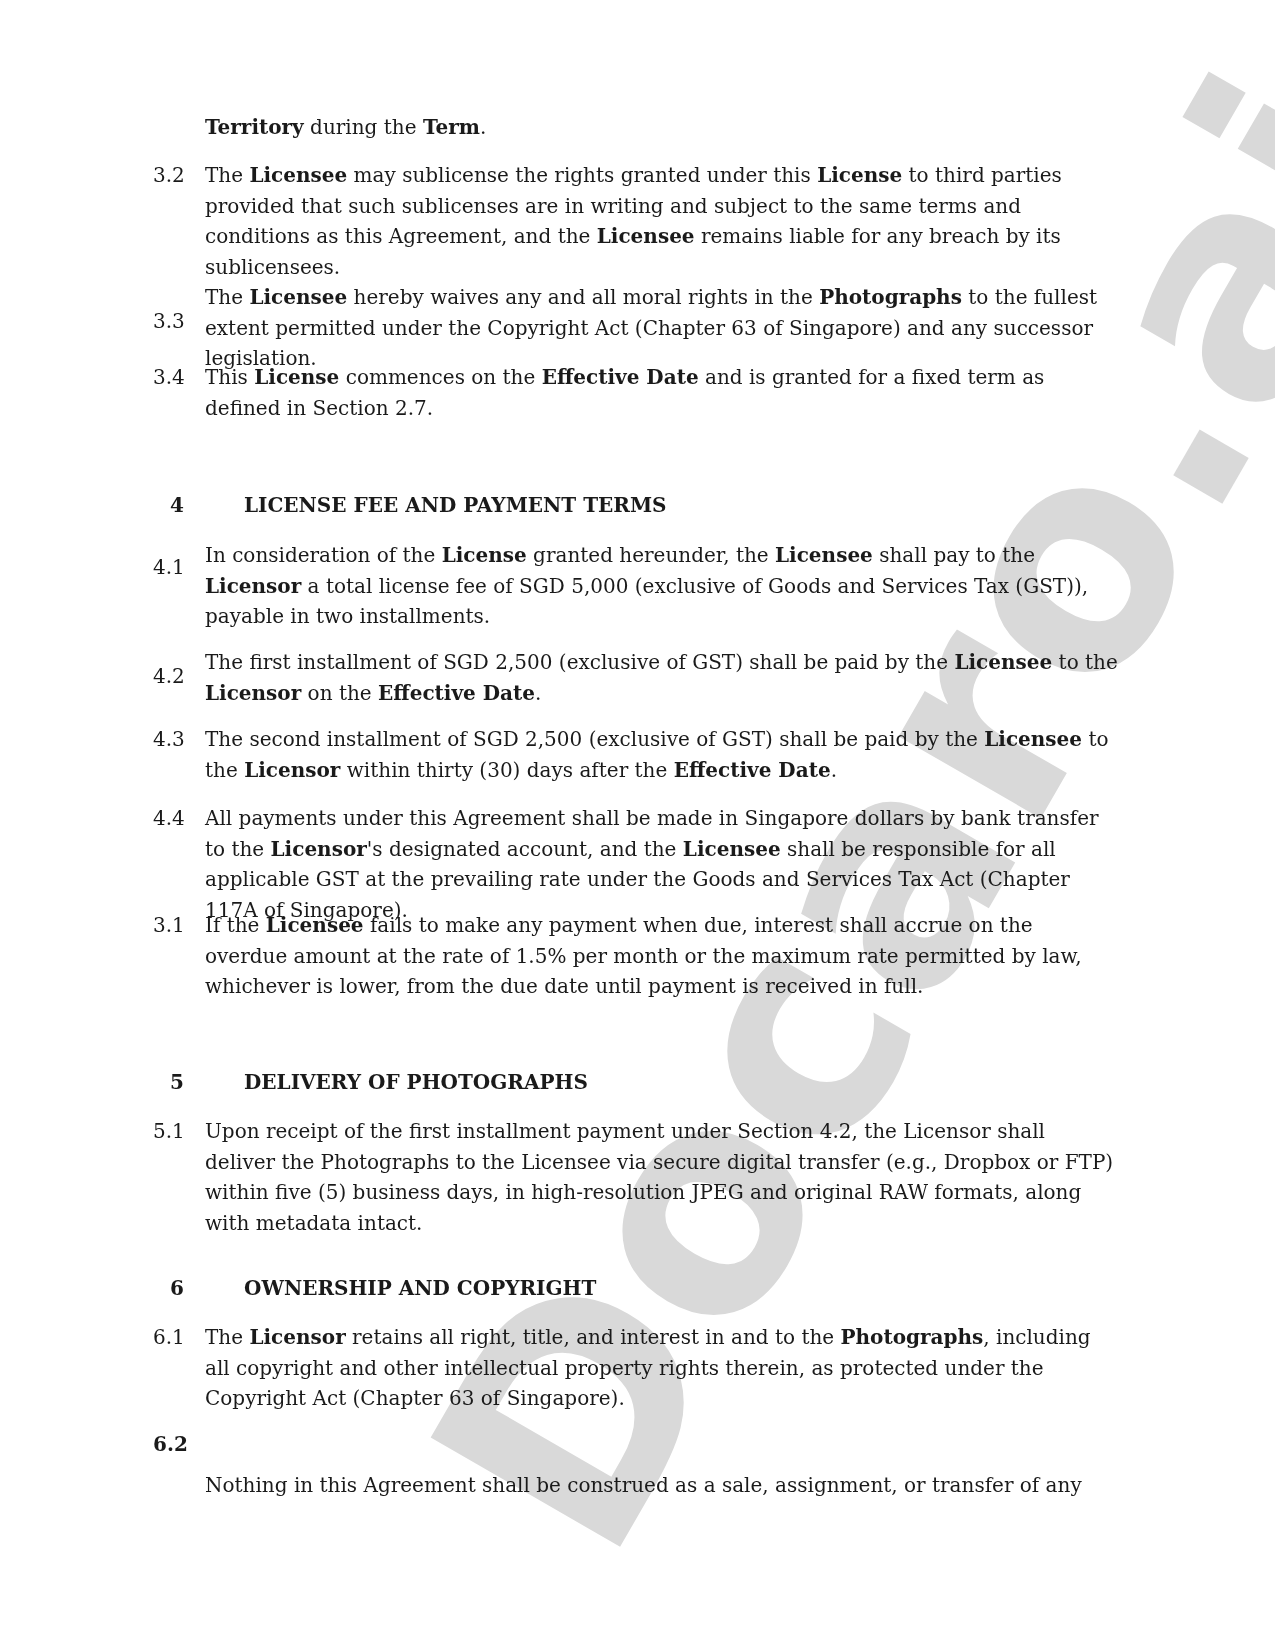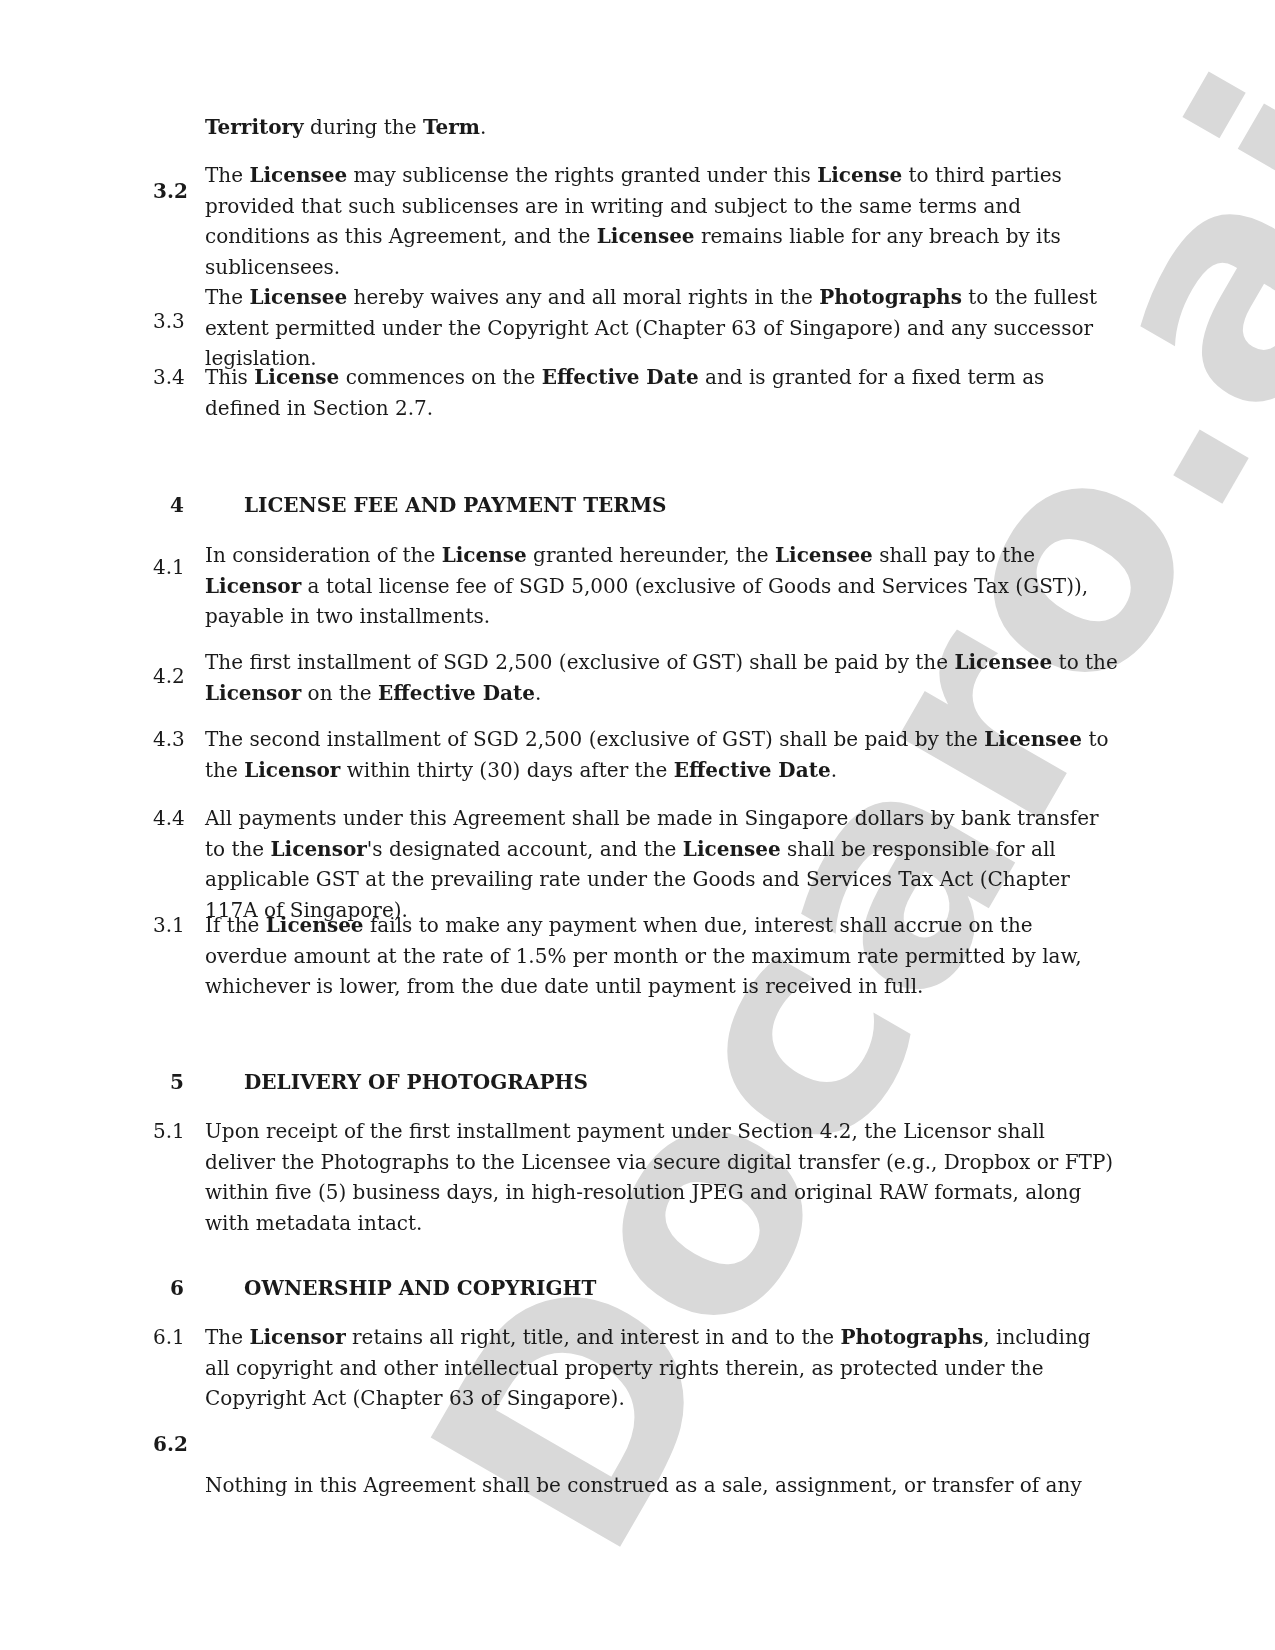--- a/index.html
+++ b/index.html
@@ -16,21 +16,21 @@
   .heading { position:absolute; left:205px; font-weight:bold;margin-left:39px; }
   b { font-weight:bold;margin-top:46px; }
 </style>
 </head>
 <body>
 
 <div class="page">
   <div class="watermark">Docaro.ai</div>
   <div class="content" id="content">
     <div class="para" style="top:112px" id="cont"><b>Territory</b><span> during the </span><b>Term</b><span>.</span></div>
-  <div class="num" style="top: 176px; font-weight: bold;">3.2</div>
+  <div class="num" style="top: 160px;">3.2</div>
       <div class="para" style="top: 160px;"><span>The </span><b>Licensee</b><span> may sublicense the rights granted under this </span><b>License</b><span> to third parties provided that such sublicenses are in writing and subject to the same terms and conditions as this Agreement, and the </span><b>Licensee</b><span> remains liable for any breach by its sublicensees.</span></div>
       <div class="num" style="top: 280px; margin-top: 26px;">3.3</div>
       <div class="para" style="top: 282px;"><span>The </span><b>Licensee</b><span> hereby waives any and all moral rights in the </span><b>Photographs</b><span> to the fullest extent permitted under the Copyright Act (Chapter 63 of Singapore) and any successor legislation.</span></div>
       <div class="num" style="top: 362px;">3.4</div>
       <div class="para" style="top: 362px;"><span>This </span><b>License</b><span> commences on the </span><b>Effective Date</b><span> and is granted for a fixed term as defined in Section 2.7.</span></div>
       <div class="num" style="top: 540px; margin-top: 12px;">4.1</div>
       <div class="para" style="top: 540px;"><span>In consideration of the </span><b>License</b><span> granted hereunder, the </span><b>Licensee</b><span> shall pay to the </span><b>Licensor</b><span> a total license fee of SGD 5,000 (exclusive of Goods and Services Tax (GST)), payable in two installments.</span></div>
       <div class="num" style="top: 629px; margin-top: 32px;">4.2</div>
       <div class="para" style="top: 647px;"><span>The first installment of SGD 2,500 (exclusive of GST) shall be paid by the </span><b>Licensee</b><span> to the </span><b>Licensor</b><span> on the </span><b>Effective Date</b><span>.</span></div>
       <div class="num" style="top: 724px;">4.3</div>

